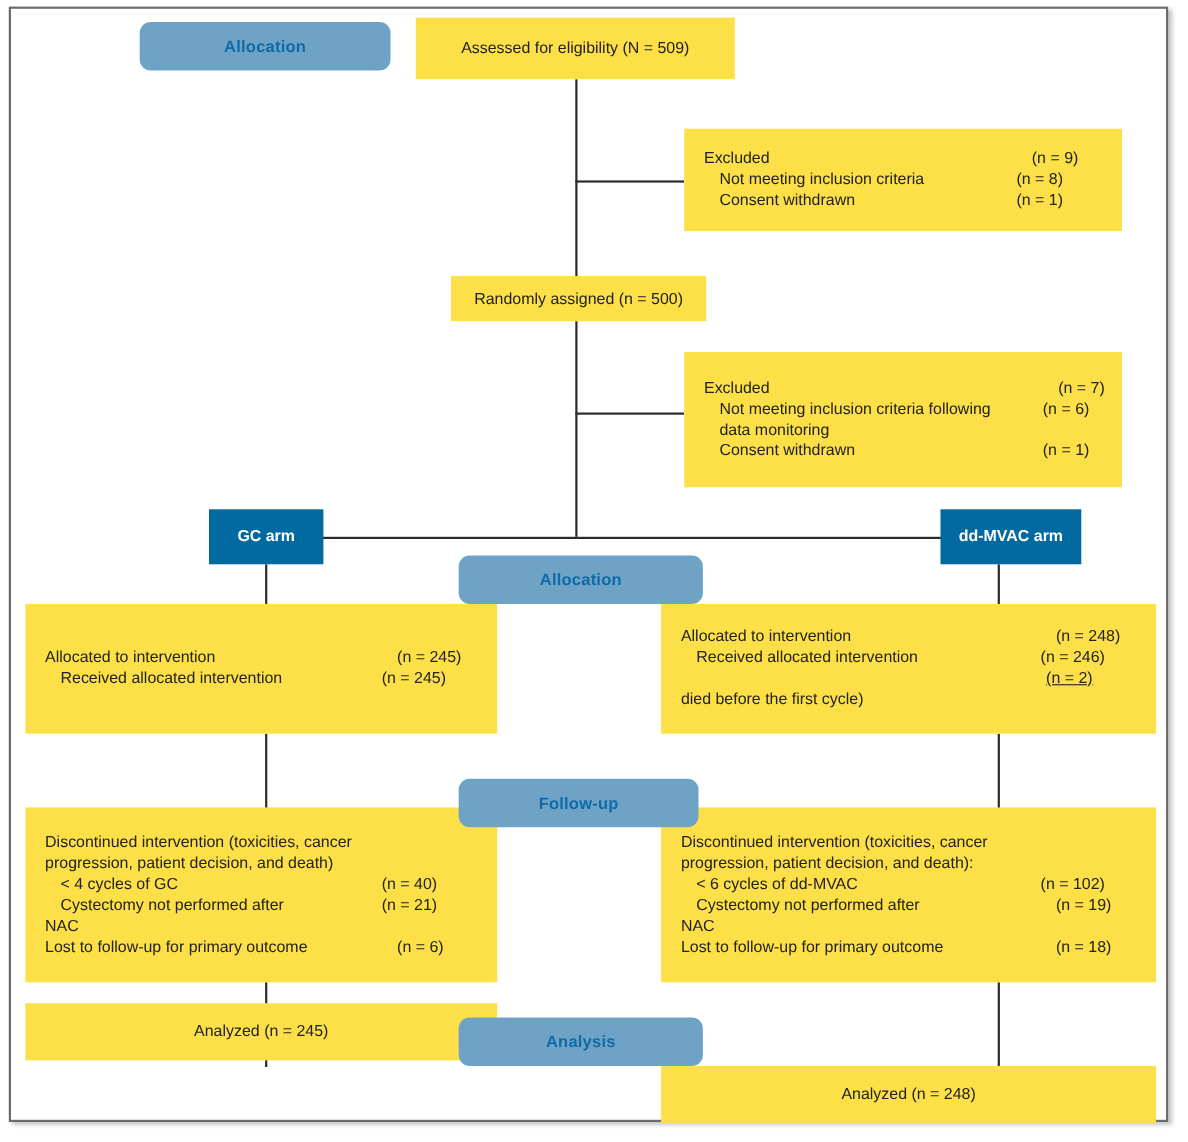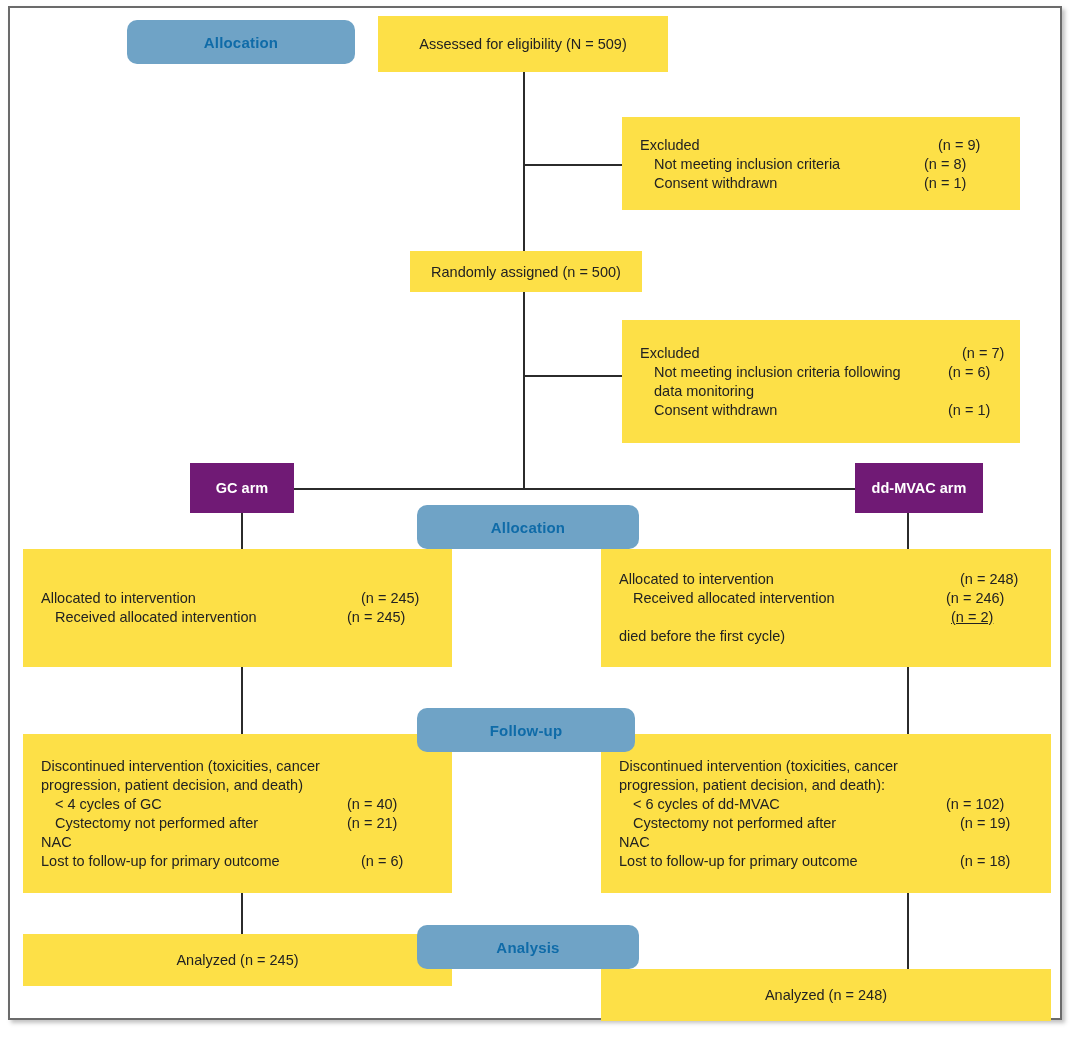--- a/index.html
+++ b/index.html
@@ -77,21 +77,21 @@
     white-space: nowrap;
   }
   .indent1 { padding-left: 14px; }
   .centertext {
     font-size: 14.5px;
     color: #222222;
     text-align: center;
   }
   .armbox {
     position: absolute;
-    background: #701a75;
+    background: #0369a1;
     color: #ffffff;
     font-weight: bold;
     font-size: 14.5px;
     display: flex;
     align-items: center;
     justify-content: center;
     z-index: 4;
   }
   .conn {
     position: absolute;
@@ -281,21 +281,21 @@
         <span class="lbl">Lost to follow-up for primary outcome</span>
         <span class="cnt" style="left:341px;">(n = 18)</span>
       </div>
     </div>
   </div>
 
   <div class="stage" style="left:417px; top:925px; width:222px; height:44px;">
     <span>Analysis</span>
   </div>
 
-  <div class="node center" style="left:23px; top:934px; width:429px; height:52px;">
+  <div class="node center" style="left:23px; top:912px; width:429px; height:52px;">
     <div class="inner">
       <div class="centertext">Analyzed (n = 245)</div>
     </div>
   </div>
 
   <div class="node center" style="left:601px; top:969px; width:450px; height:52px;">
     <div class="inner">
       <div class="centertext">Analyzed (n = 248)</div>
     </div>
   </div>

